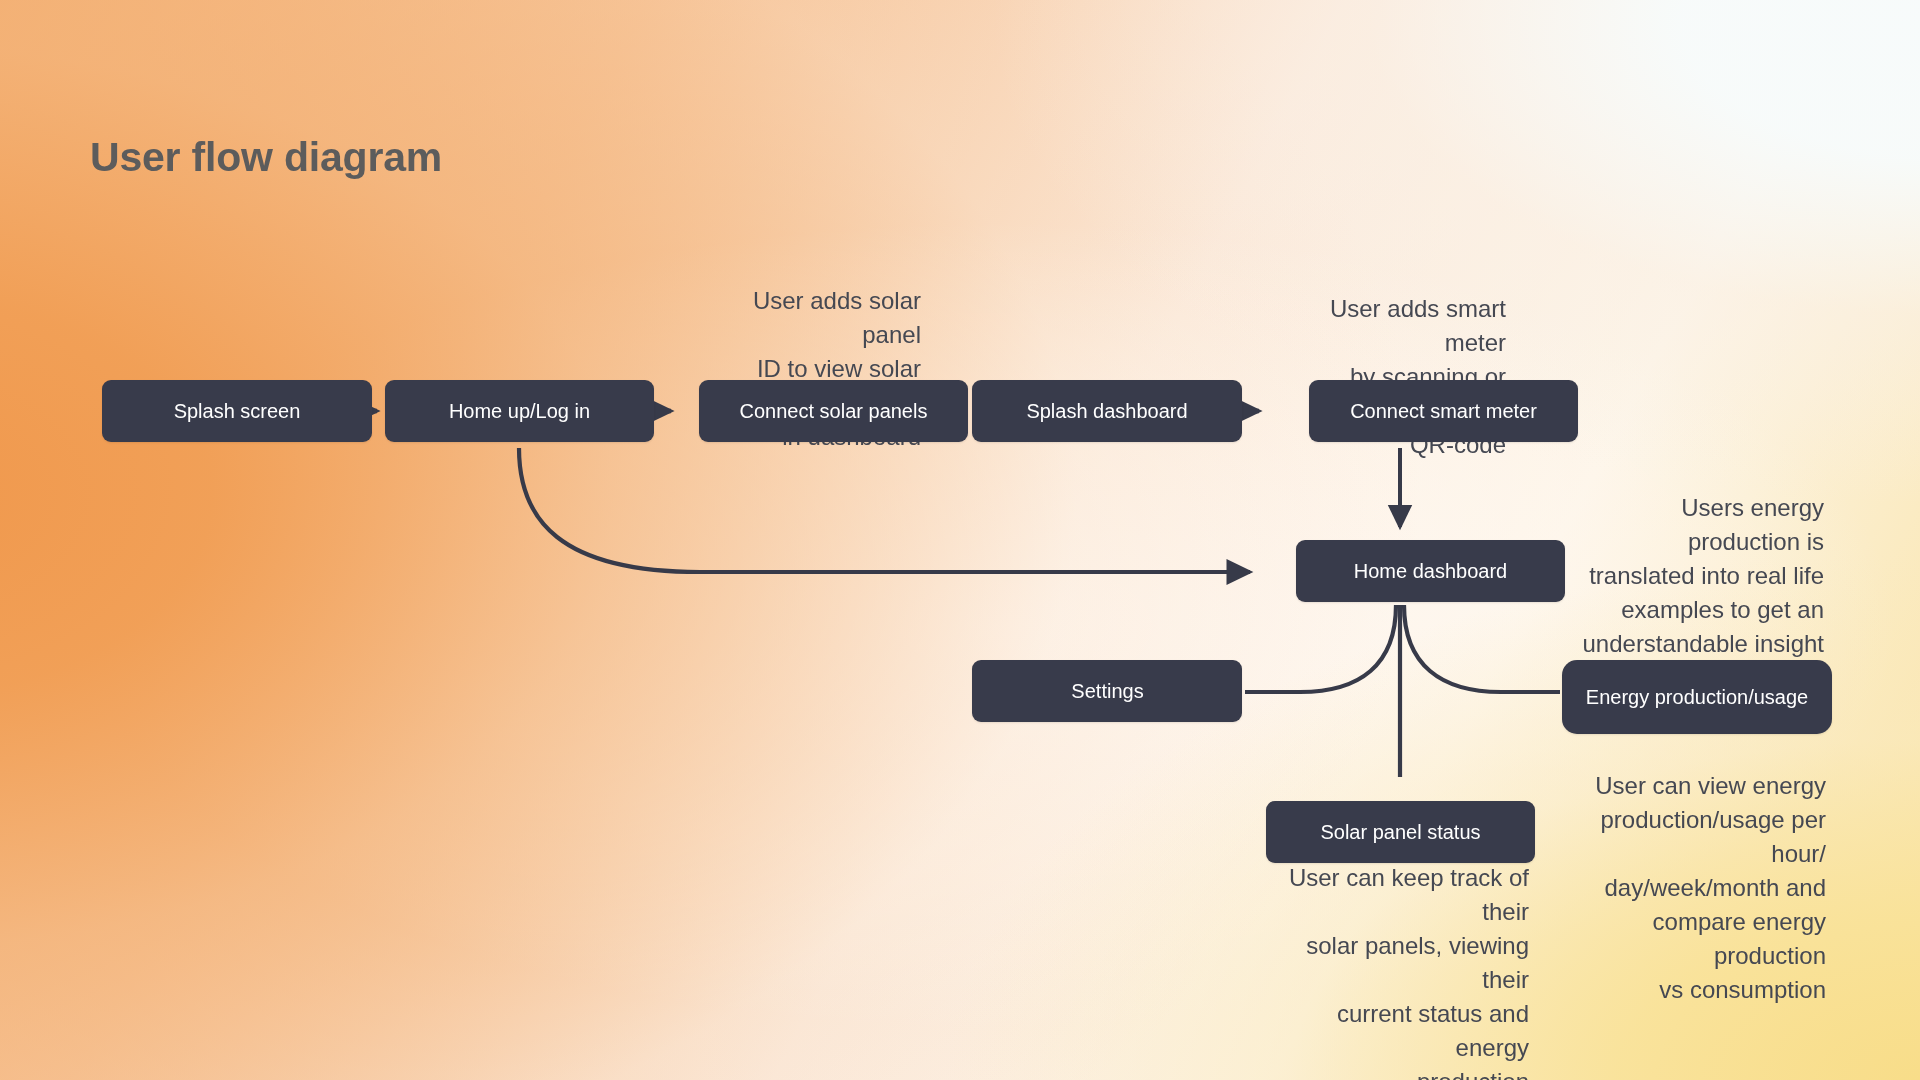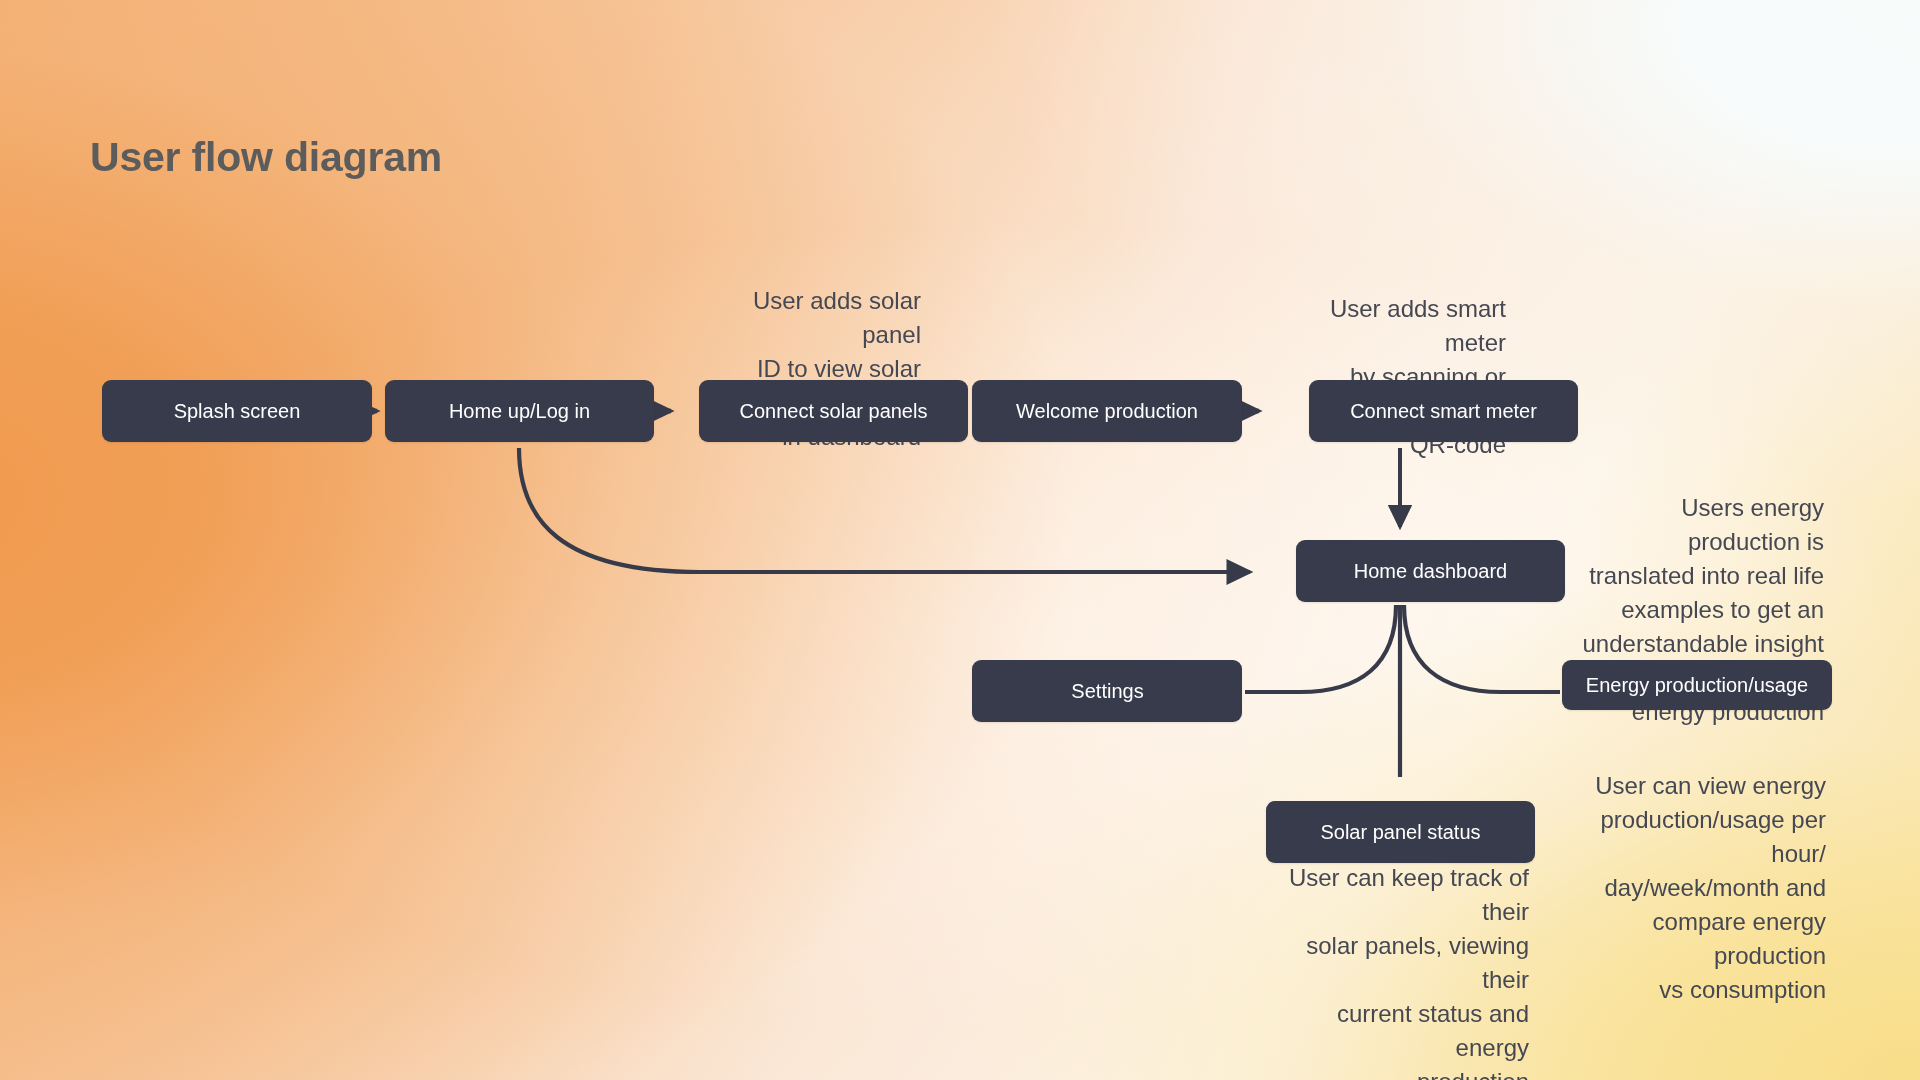--- a/index.html
+++ b/index.html
@@ -128,25 +128,25 @@
 solar panels, viewing their
 current status and energy
 production</div>
 
   <div class="node" style="left:102px; top:380px; width:270px; height:62px;">Splash screen</div>
 
   <div class="node" style="left:385px; top:380px; width:269px; height:62px;">Home up/Log in</div>
 
   <div class="node" style="left:699px; top:380px; width:269px; height:62px;">Connect solar panels</div>
 
-  <div class="node" style="left:972px; top:380px; width:270px; height:62px;">Welcome production</div>
+  <div class="node" style="left:972px; top:380px; width:270px; height:62px;">Splash dashboard</div>
 
   <div class="node" style="left:1266px; top:380px; width:269px; height:62px;margin-left:43px;">Connect smart meter</div>
 
   <div class="node" style="left:1296px; top:540px; width:269px; height:62px;">Home dashboard</div>
 
   <div class="node" style="left:972px; top:660px; width:270px; height:62px;padding-left:11px;">Settings</div>
 
-  <div class="node" style="left:1562px; top:660px; width:270px; height:50px;">Energy production/usage</div>
+  <div class="node" style="left:1562px; top:660px; width:270px; height:74px;border-radius:15px;">Energy production/usage</div>
 
   <div class="node" style="left:1266px; top:777px; width:269px; height:62px;margin-top:24px;">Solar panel status</div>
 
 </div>
 
 </body></html>

